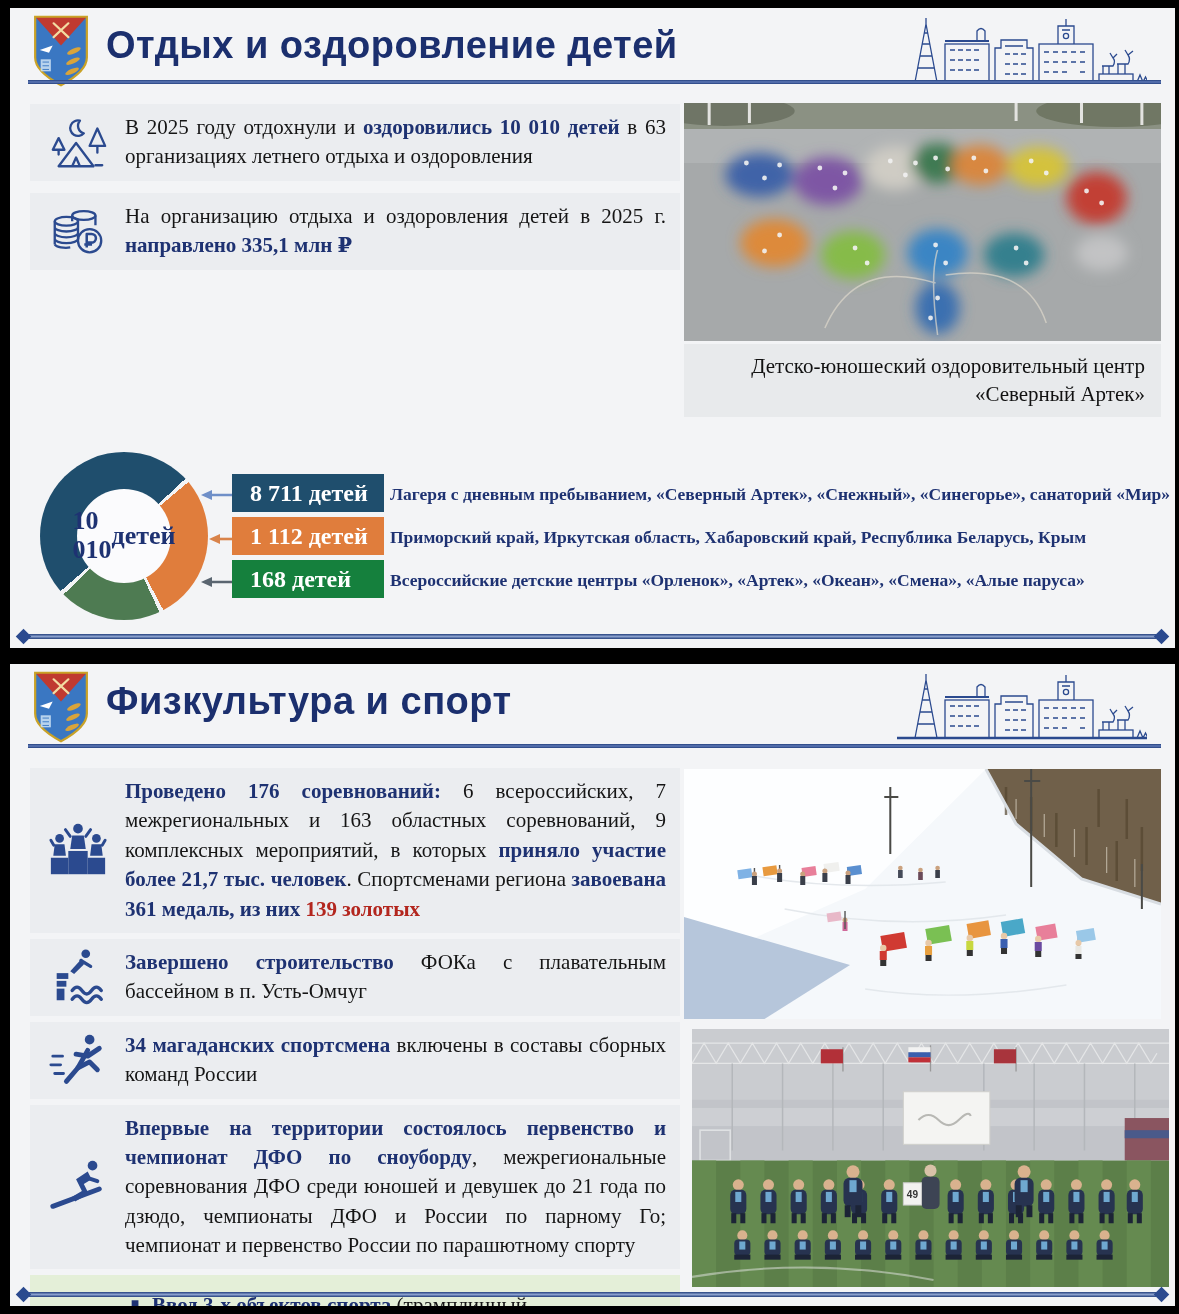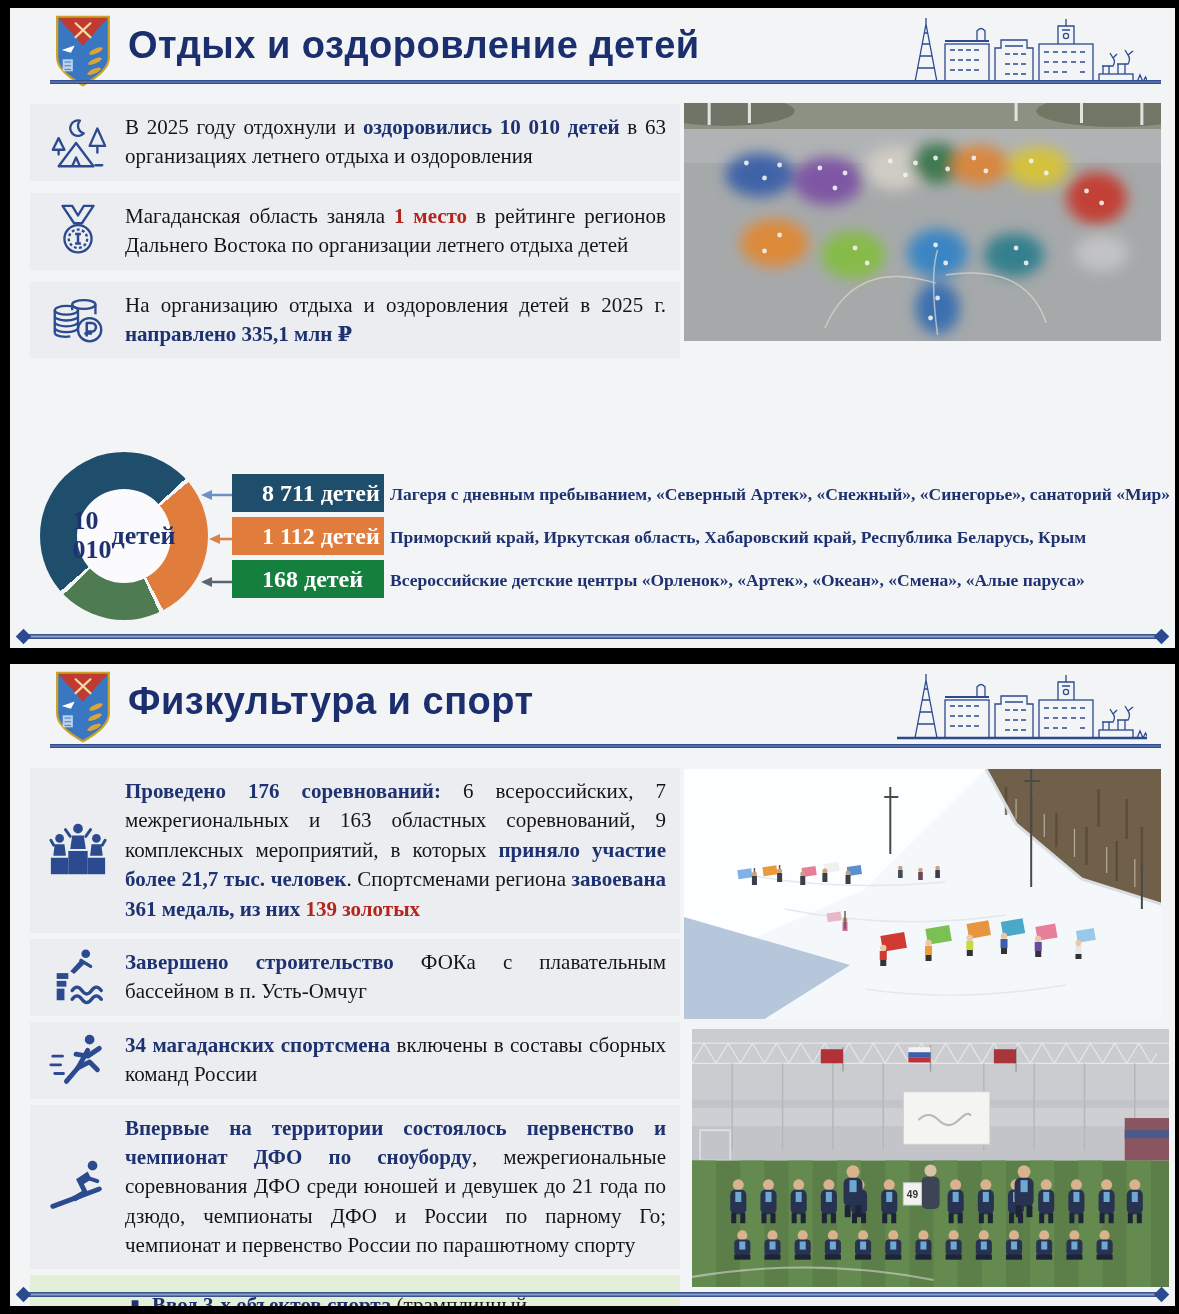--- a/index.html
+++ b/index.html
@@ -2,21 +2,21 @@
 <html><head>
 <meta charset="utf-8">
 <style>
   html,body{margin:0;padding:0;background:#000;}
   body{width:1179px;height:1314px;position:relative;overflow:hidden;
        font-family:"Liberation Serif","DejaVu Serif",serif;}
   .sec{position:absolute;left:10px;width:1165px;background:#f3f4f6;overflow:hidden;}
   #sec1{top:8px;height:640px;}
   #sec2{top:664px;height:642px;}
   
-  .hdr{position:relative;height:96px;margin-left:22px;}
+  .hdr{position:relative;height:96px;}
   .crest{position:absolute;left:22px;top:7px;width:58px;height:72px;}
   .sec-title{position:absolute;left:96px;top:16px;font-family:"Liberation Sans","DejaVu Sans",sans-serif;
              font-weight:bold;font-size:38px;color:#1b2f6e;letter-spacing:.5px;white-space:nowrap;}
   .skyline{position:absolute;right:28px;top:8px;width:250px;height:72px;}
   .hdr-line{position:absolute;left:18px;right:14px;height:4px;background:linear-gradient(#24407e,#5f7ab8,#24407e);}
   #sec1 .hdr-line{top:72px;} #sec2 .hdr-line{top:80px;}
   
   .leftcol{position:absolute;left:20px;width:650px;display:flex;flex-direction:column;gap:6px;}
   #sec1 .leftcol{top:96px;gap:12px;} #sec2 .leftcol{top:104px;}
   .row{display:flex;background:#ebedf0;align-items:center;}
@@ -28,21 +28,21 @@
   .sn{color:#151515;}
   
   .chartzone{position:absolute;left:20px;top:440px;width:1135px;height:178px;}
   .donut{position:absolute;left:10px;top:4px;width:168px;height:168px;border-radius:50%;
     background:conic-gradient(#1f4e6d 0deg 47deg,#f3f4f6 47deg 50deg,#e07d3c 50deg 152deg,
                #f3f4f6 152deg 155deg,#4e7b52 155deg 226deg,#f3f4f6 226deg 229deg,#1f4e6d 229deg 360deg);}
   .donut-hole{position:absolute;inset:37px;background:#fbfbfd;border-radius:50%;
     display:flex;flex-direction:row;align-items:center;justify-content:center;}
   .donut-hole span{font-weight:bold;color:#1e3272;font-size:26px;line-height:1.1;}
   .cbar{position:absolute;left:202px;width:152px;height:38px;display:flex;align-items:center;
-        color:#fff;font-weight:bold;font-size:24px;padding-left:30px;box-sizing:border-box;}
+        color:#fff;font-weight:bold;font-size:24px;padding-left:18px;box-sizing:border-box;}
   .cbar1{top:26px;background:#1f4e6d;} .cbar2{top:69px;background:#e07d3c;} .cbar3{top:112px;background:#15803d;}
   .clabel{position:absolute;left:360px;width:775px;font-size:17.5px;font-weight:bold;color:#1e3272;white-space:nowrap;}
   .clabel1{top:36px;} .clabel2{top:79px;} .clabel3{top:122px;}
   .arr{position:absolute;width:50px;height:14px;}
   .arr1{left:168px;top:40px;} .arr2{left:176px;top:84px;} .arr3{left:168px;top:127px;}
   
   .photo{position:absolute;left:674px;width:477px;}
   .photo svg{width:100%;height:100%;display:block;}
   #photo-kids{top:95px;height:238px;}
   .caption{position:absolute;left:674px;top:336px;width:477px;background:#e8eaec;box-sizing:border-box;
@@ -107,31 +107,20 @@
       <div class="icon-box">
         <svg viewBox="0 0 64 64" fill="none" stroke="#2b4a8f" stroke-width="2.4" stroke-linejoin="round" stroke-linecap="round">
           <path d="M6 40 L12 28 L18 40 Z M12 40 V45"></path>
           <path d="M44 36 L52 18 L60 36 Z M52 36 V43"></path>
           <path d="M34 10 a8 8 0 1 0 4 13 a8 8 0 0 1 -4 -13 Z"></path>
           <path d="M12 57 L30 33 L48 57 Z M26 57 L30 48 L34 57"></path>
           <path d="M50 56 h7"></path>
         </svg>
       </div>
       <div class="rowtext"><span class="sn">В 2025 году отдохнули и </span><span class="sb">оздоровились 10 010 детей</span><span class="sn"> в 63 организациях летнего отдыха и оздоровления</span></div>
-    </div>
-    <div class="row">
-      <div class="icon-box">
-        <svg viewBox="0 0 64 64" fill="none" stroke="#2b4a8f" stroke-width="2.4" stroke-linejoin="round">
-          <path d="M16 6 L28 24 L36 24 L48 6 L38 6 L32 16 L26 6 Z"></path>
-          <circle cx="32" cy="40" r="14"></circle>
-            <circle cx="32" cy="40" r="9.5" stroke-dasharray="3 2.4"></circle>
-          <path d="M32 35 V45 M29 35 h6 M29 45 h6" stroke-width="2.6"></path>
-        </svg>
-      </div>
-      <div class="rowtext"><span class="sn">Магаданская область заняла </span><span class="sr">1 место</span><span class="sn"> в рейтинге регионов Дальнего Востока по организации летнего отдыха детей</span></div>
     </div>
     <div class="row">
       <div class="icon-box">
         <svg viewBox="0 0 64 64" fill="none" stroke="#2b4a8f" stroke-width="2.4" stroke-linejoin="round">
           <ellipse cx="20" cy="22" rx="12" ry="4.5"></ellipse>
           <path d="M8 22 V46 M32 22 V40 M8 28 a12 4.5 0 0 0 24 0 M8 34 a12 4.5 0 0 0 24 0 M8 40 a12 4.5 0 0 0 24 0 M8 46 a12 4.5 0 0 0 16 3"></path>
           <ellipse cx="38" cy="16" rx="12" ry="4.5"></ellipse>
             <path d="M26 16 V22 M50 16 V26"></path>
           <circle cx="44" cy="42" r="12"></circle>
           <path d="M41 49 V35 h5 a4.5 4.5 0 0 1 0 9 h-5 M38.5 46 h8" stroke-width="2.6"></path>
@@ -200,20 +189,21 @@
           <circle cx="330" cy="145" r="2.4"></circle>
           <circle cx="340" cy="160" r="2.4"></circle>
       </g>
       <g stroke="#ded8cc" fill="none" opacity="0.7" stroke-width="1.5">
         <path d="M140 225 q30 -70 110 -45"></path>
           <path d="M252 232 q-8 -60 0 -85"></path>
           <path d="M360 220 q-20 -60 -100 -48"></path>
       </g>
     </svg>
   </div>
+  <div class="caption">Детско-юношеский оздоровительный центр «Северный Артек»</div>
 
   <div class="chartzone">
     <div class="donut">
       <div class="donut-hole">
         <span>10 010</span>
         <span>детей</span>
       </div>
     </div>
     <svg class="arr arr1" viewBox="0 0 50 14">
         <line x1="48" y1="7" x2="12" y2="7" stroke="#6f8fc8" stroke-width="2.6"></line>

